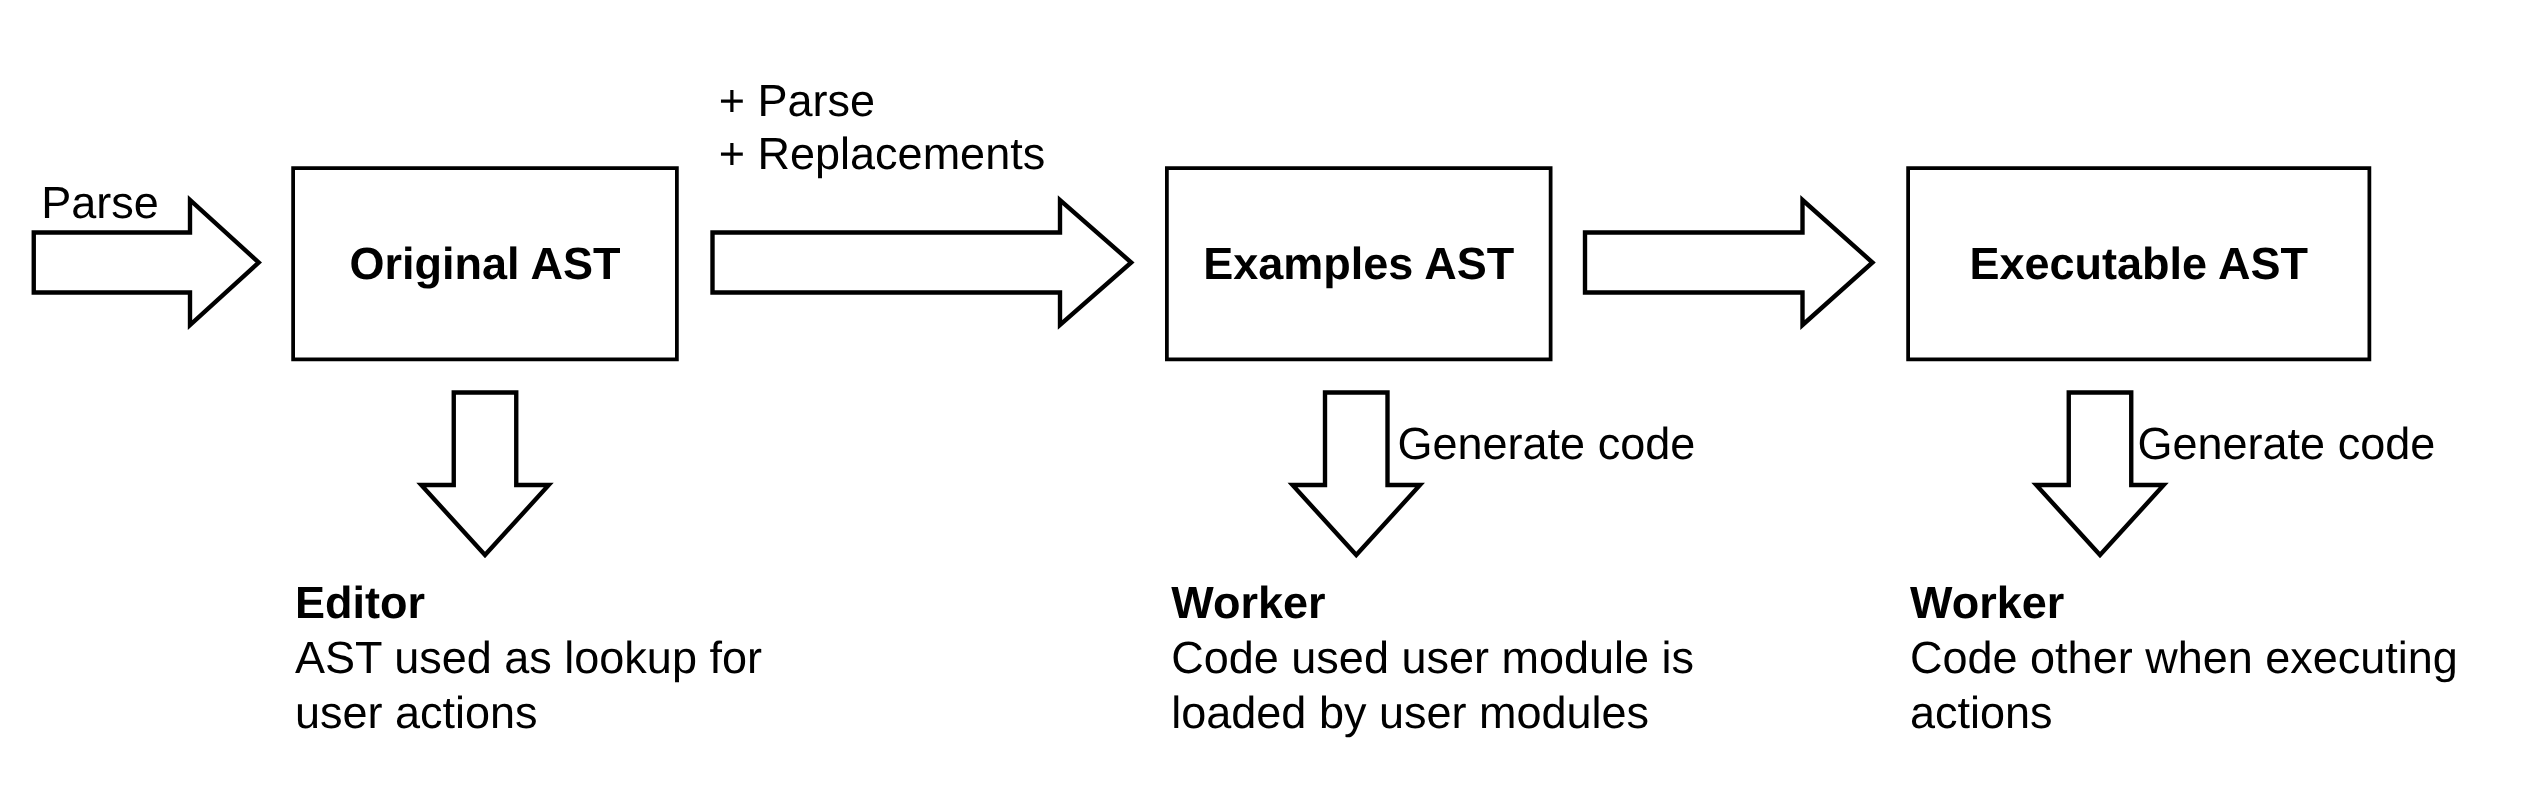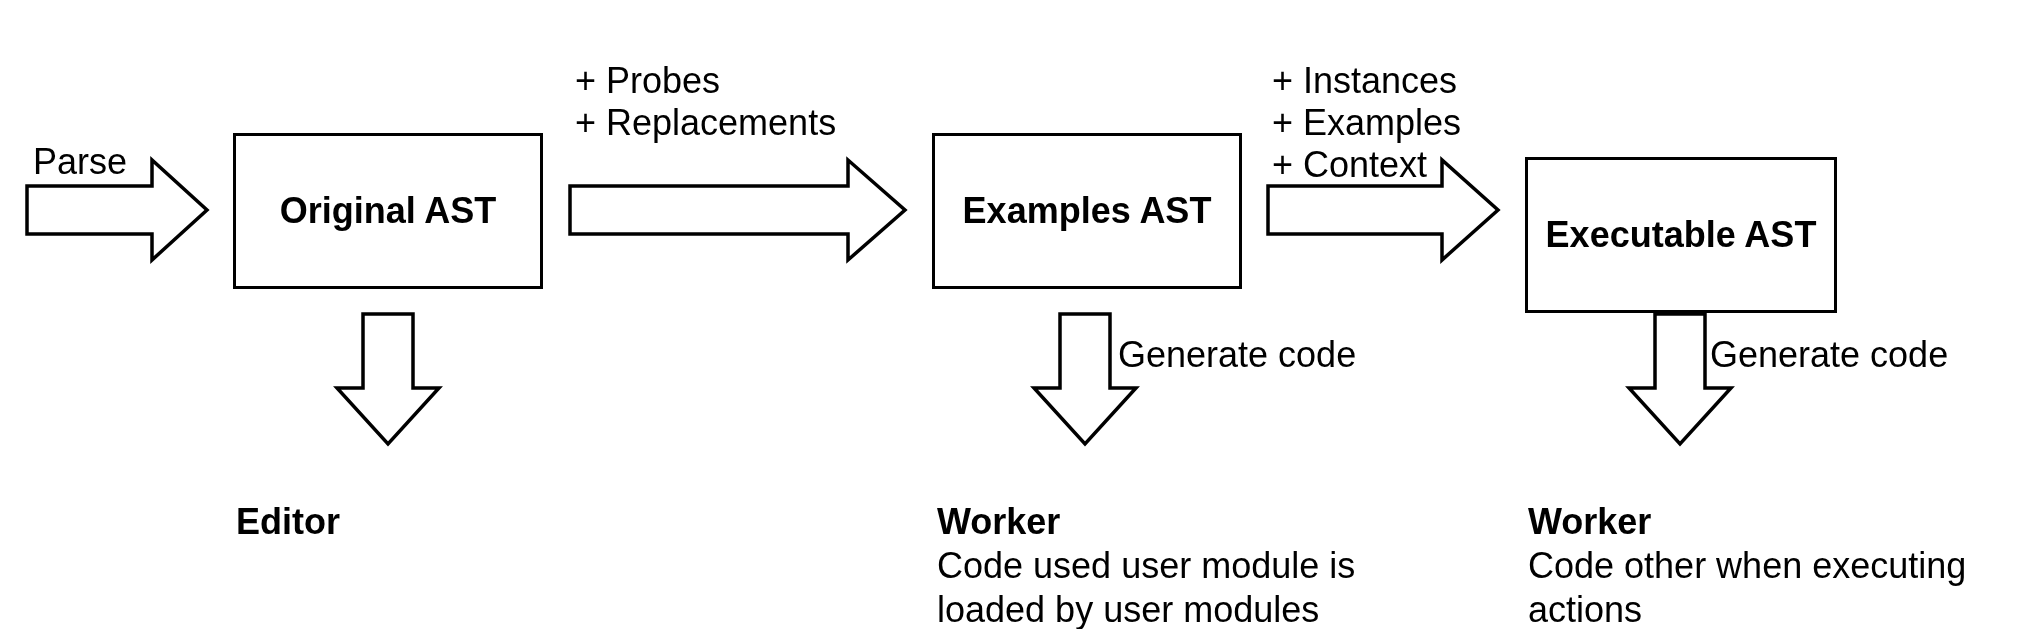--- a/index.html
+++ b/index.html
@@ -47,67 +47,64 @@
     line-height: 42px;
     white-space: nowrap;
   }
   .desc-block {
     position: absolute;
     top: 460px;
     font-size: 36px;
     line-height: 44px;
     white-space: nowrap;
   }
-  .desc-title { font-weight: bold; margin-top: 40px; }
+  .desc-title { font-weight: bold; }
 </style>
 </head>
 <body>
 
 <div id="canvas">
 
   <svg id="arrow-layer" viewBox="0 0 2017 629" xmlns="http://www.w3.org/2000/svg">
     <polygon class="arrow-shape" points="27,186 152,186 152,160 207,210 152,260 152,234 27,234"></polygon>
     <polygon class="arrow-shape" points="570,186 848,186 848,160 905,210 848,260 848,234 570,234"></polygon>
     <polygon class="arrow-shape" points="1268,186 1442,186 1442,160 1498,210 1442,260 1442,234 1268,234"></polygon>
     <polygon class="arrow-shape" points="363,314 413,314 413,388 439,388 388,444 337,388 363,388"></polygon>
     <polygon class="arrow-shape" points="1060,314 1110,314 1110,388 1136,388 1085,444 1034,388 1060,388"></polygon>
     <polygon class="arrow-shape" points="1655,314 1705,314 1705,388 1731,388 1680,444 1629,388 1655,388"></polygon>
   </svg>
 
   <div class="small-text" style="left:33px; top:141px;">Parse</div>
 
   <div class="small-text" style="left:575px; top:60px;">
-    <div>+ Probes</div>
+    <div>+ Parse</div>
     <div>+ Replacements</div>
   </div>
 
-  <div class="small-text" style="left:1272px; top:60px;">
-    <div>+ Instances</div>
-    <div>+ Examples</div>
-    <div>+ Context</div>
-  </div>
 
   <div class="node-box" style="left:233px;">
     <span class="box-label">Original AST</span>
   </div>
 
   <div class="node-box" style="left:932px;">
     <span class="box-label">Examples AST</span>
   </div>
 
-  <div class="node-box" style="left:1525px; width:312px;margin-top:24px;">
+  <div class="node-box" style="left:1525px; width:372px;">
     <span class="box-label">Executable AST</span>
   </div>
 
   <div class="small-text" style="left:1118px; top:334px;">Generate code</div>
 
   <div class="small-text" style="left:1710px; top:334px;">Generate code</div>
 
   <div class="desc-block" style="left:236px;">
     <div class="desc-title">Editor</div>
+    <div>AST used as lookup for</div>
+    <div>user actions</div>
   </div>
 
   <div class="desc-block" style="left:937px;">
     <div class="desc-title">Worker</div>
     <div>Code used user module is</div>
     <div>loaded by user modules</div>
   </div>
 
   <div class="desc-block" style="left:1528px;">
     <div class="desc-title">Worker</div>

